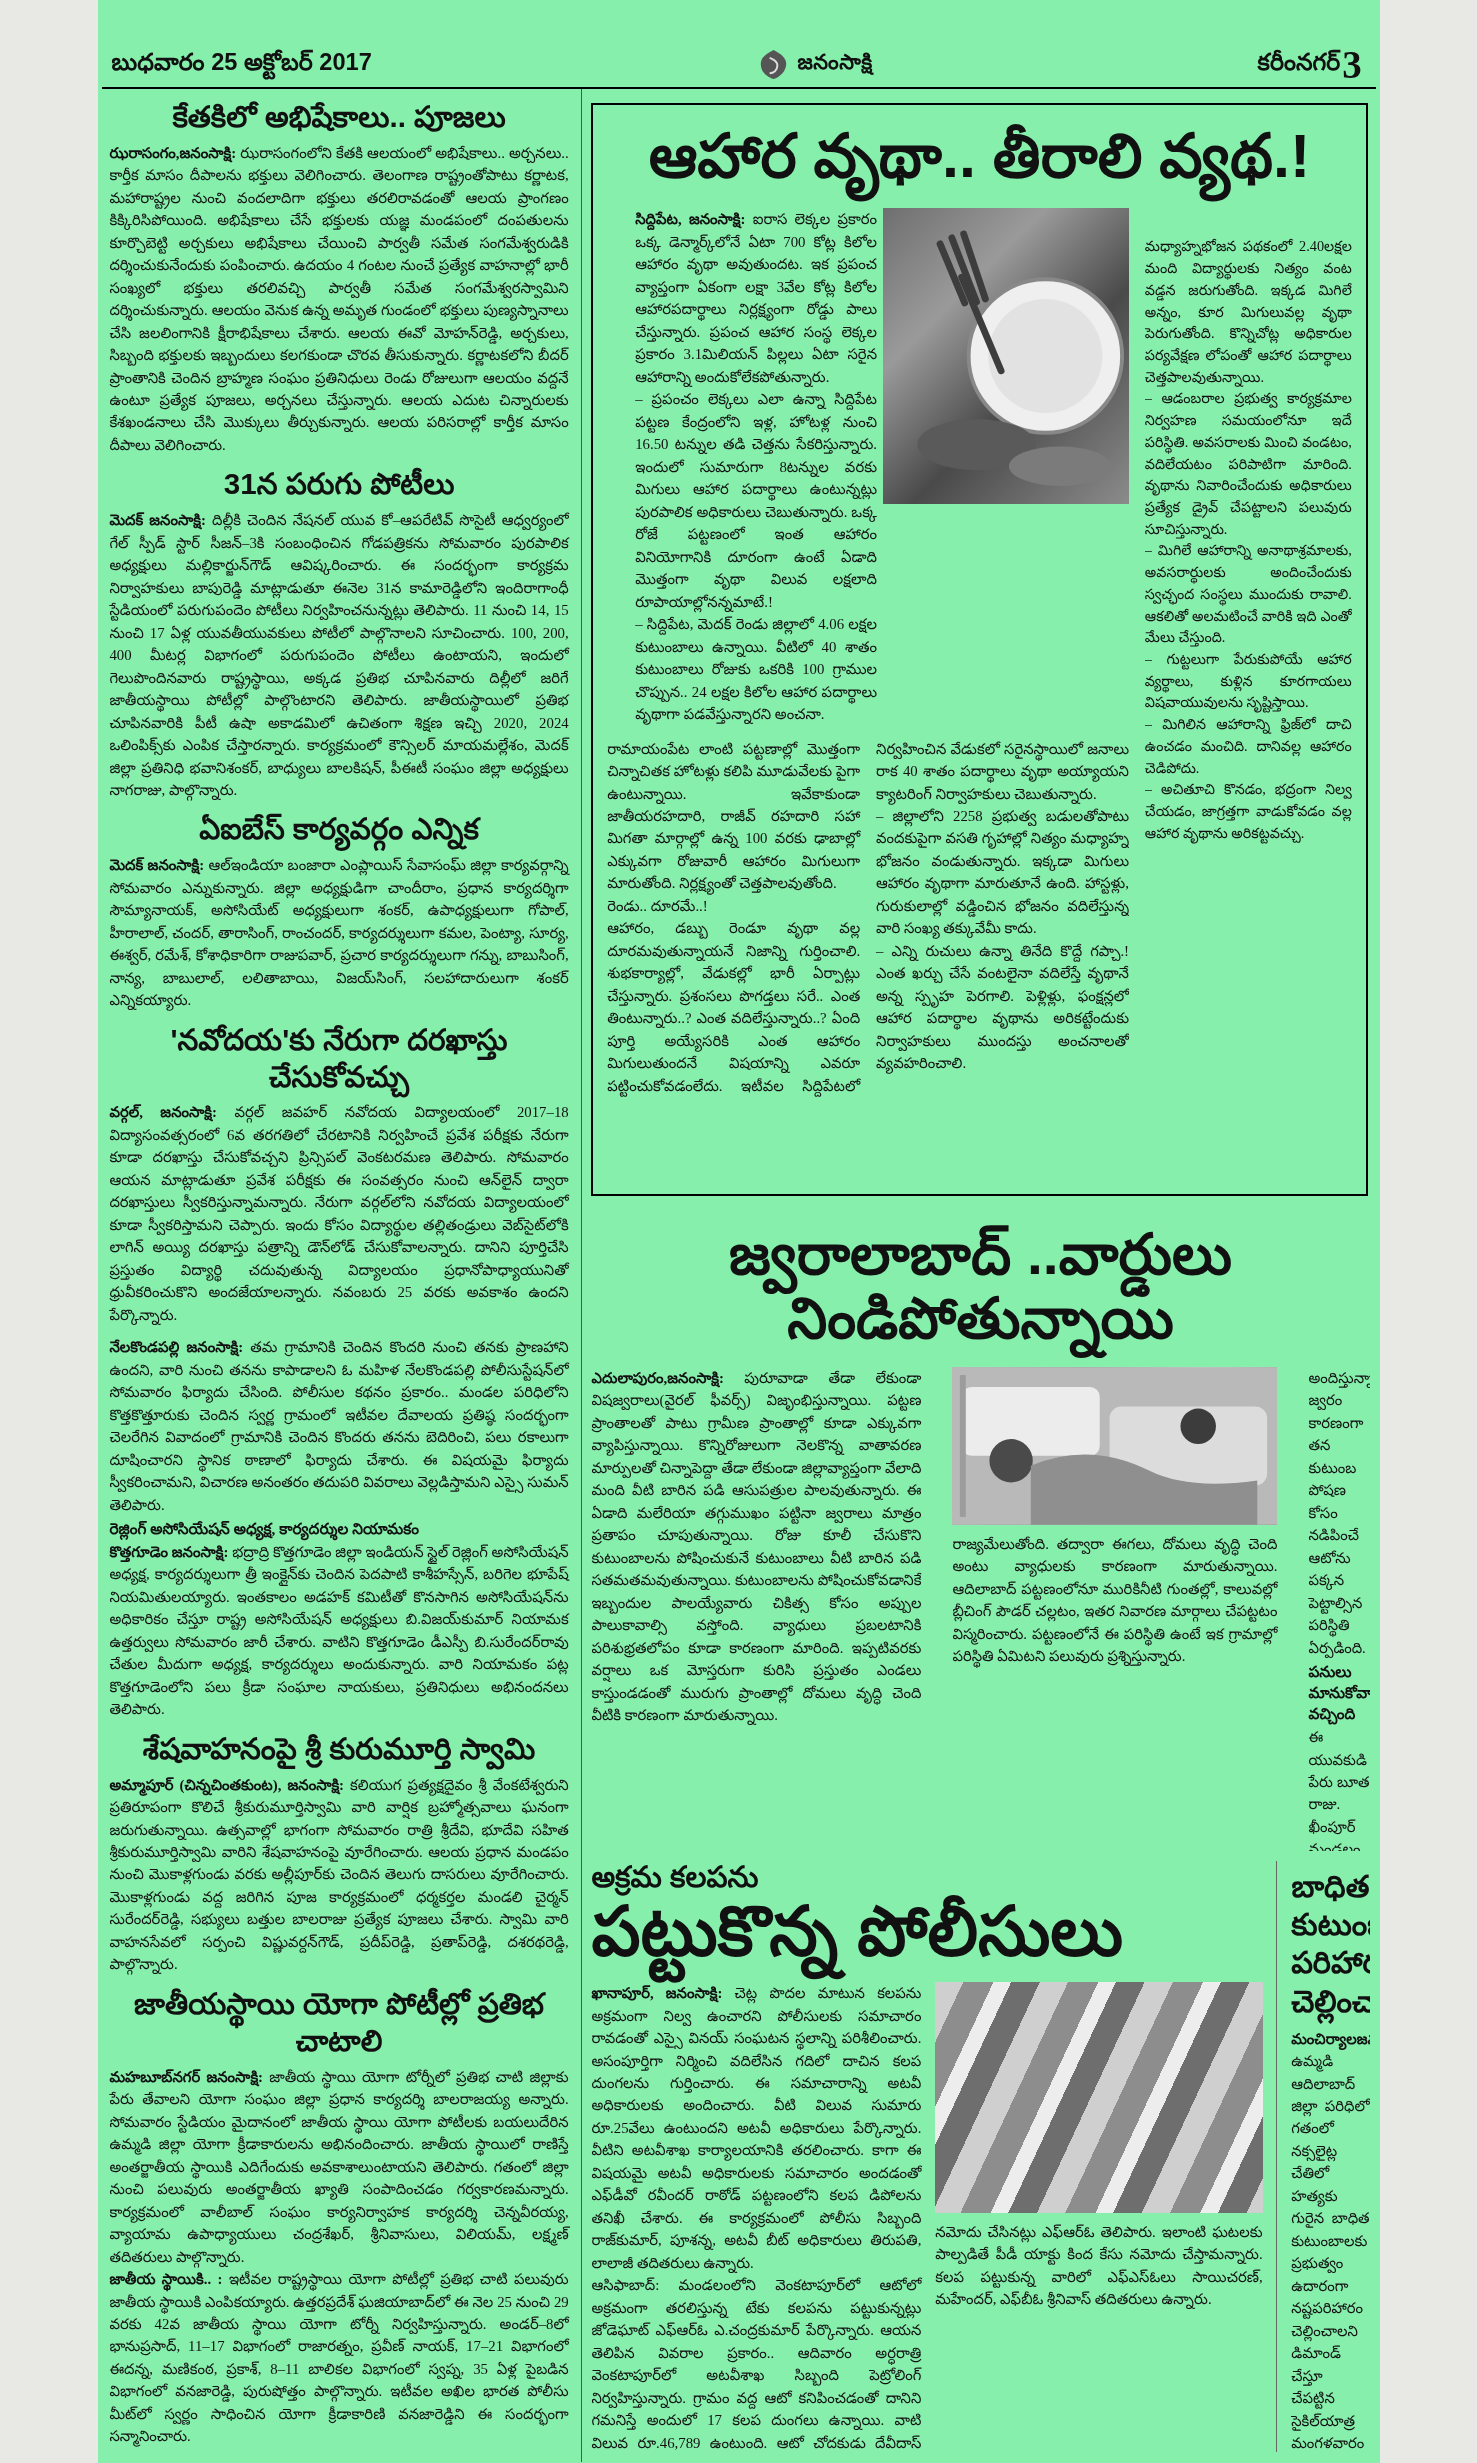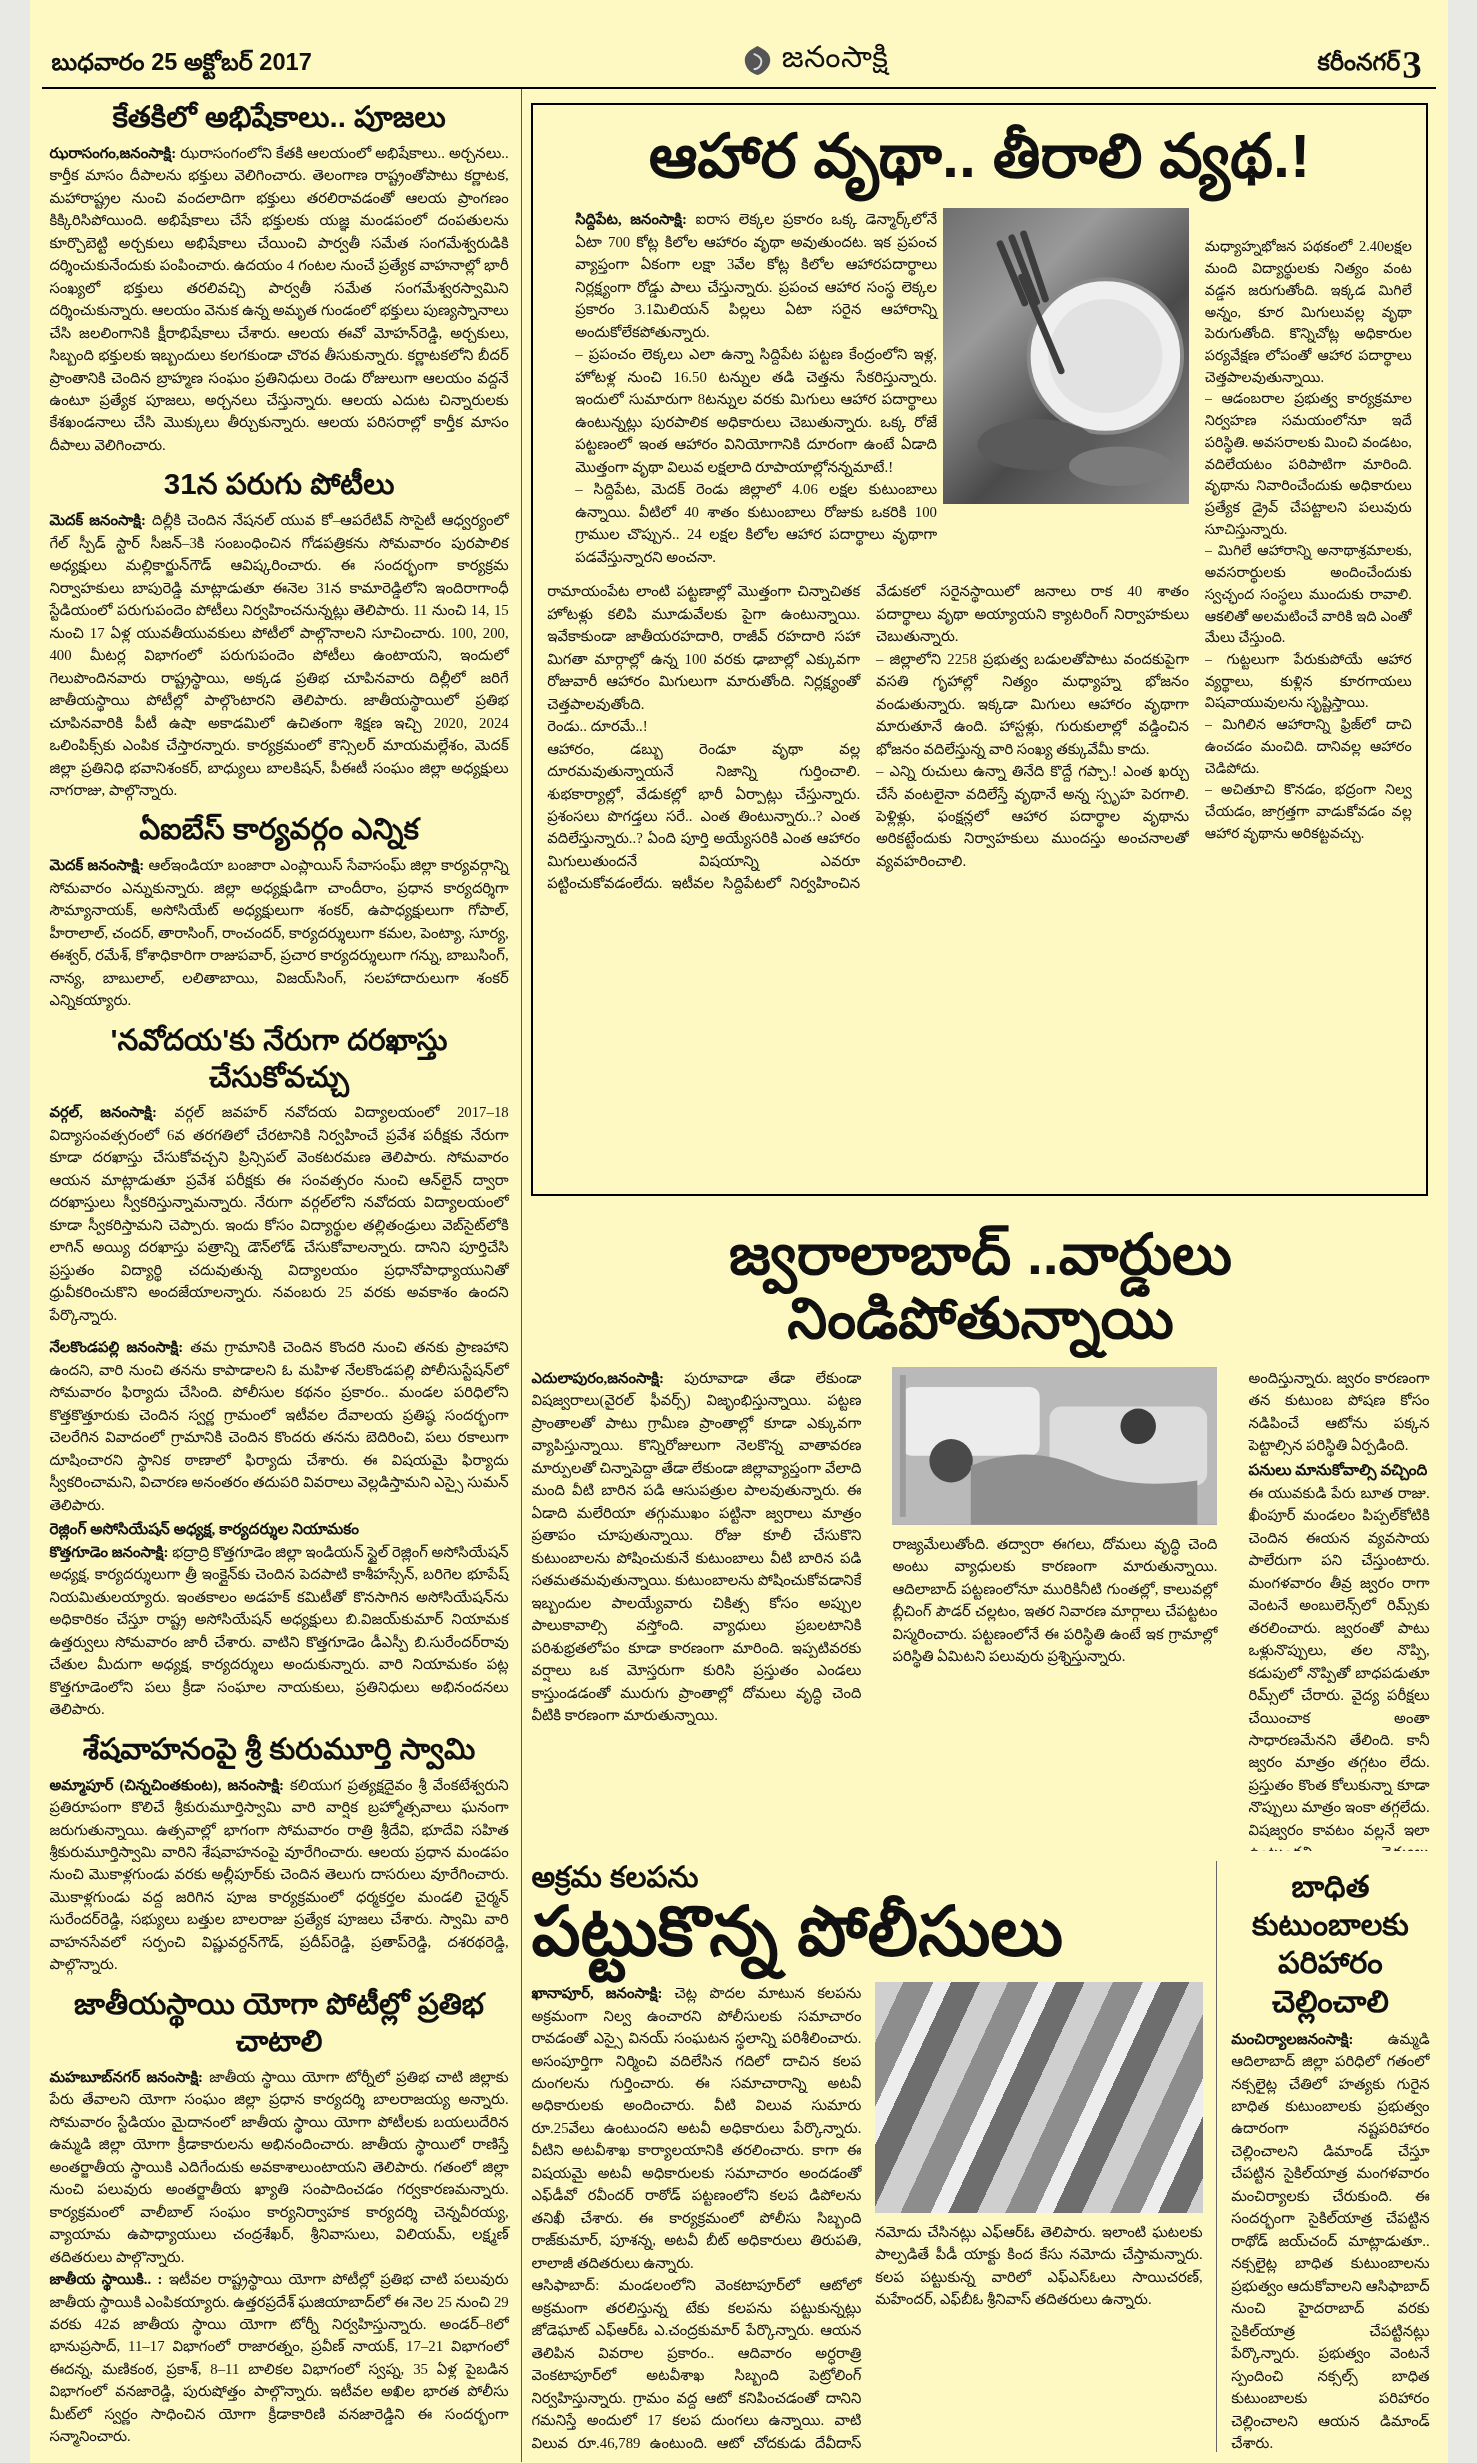--- a/index.html
+++ b/index.html
@@ -1,30 +1,30 @@
 <!DOCTYPE html>
 <html><head>
 <meta charset="utf-8">
 <style>
   * { margin:0; padding:0; box-sizing:border-box; }
   html,body { background:#e8e8e4; }
   body { font-family:"Liberation Serif","DejaVu Serif",serif; color:#111; }
   .page {
-    width:1418px; height:2464px; margin:0 auto; background:#fef9c3;
-    position:relative; overflow:hidden; padding:0 12px;
+    width:1282px; height:2464px; margin:0 auto; background:#86efac;
+    position:relative; overflow:hidden; padding:0 4px;
   }
   
   .masthead-bar {
     height:89px; display:flex; align-items:flex-end; justify-content:space-between;
     padding:0 13.8px 5.9px 9.9px; border-bottom:2px solid #000;
   }
   .mh-date { font-weight:bold; font-size:23.6px; font-family:"Liberation Sans",sans-serif; }
   .mh-center { display:flex; align-items:center; gap:7.9px; }
   .mh-logo { width:33px; height:33px; display:inline-block; }
-  .mh-title { font-weight:normal; font-size:30px; font-family:"Liberation Sans",sans-serif; letter-spacing:0.5px; }
+  .mh-title { font-weight:bold; font-size:21px; font-family:"Liberation Sans",sans-serif; letter-spacing:0.5px; }
   .mh-right { display:flex; align-items:flex-end; gap:2px; }
   .mh-region { font-weight:bold; font-size:23.6px; font-family:"Liberation Sans",sans-serif; }
   .mh-pageno { font-weight:bold; font-size:39px; line-height:.85; font-family:"Liberation Serif",serif; }
 
   
   .content { display:flex; height:2373px; }
   .left-col {
     width:480px; padding:5.9px 11.8px 9.9px 7.9px; border-right:1px solid #555;
     overflow:hidden;
   }

